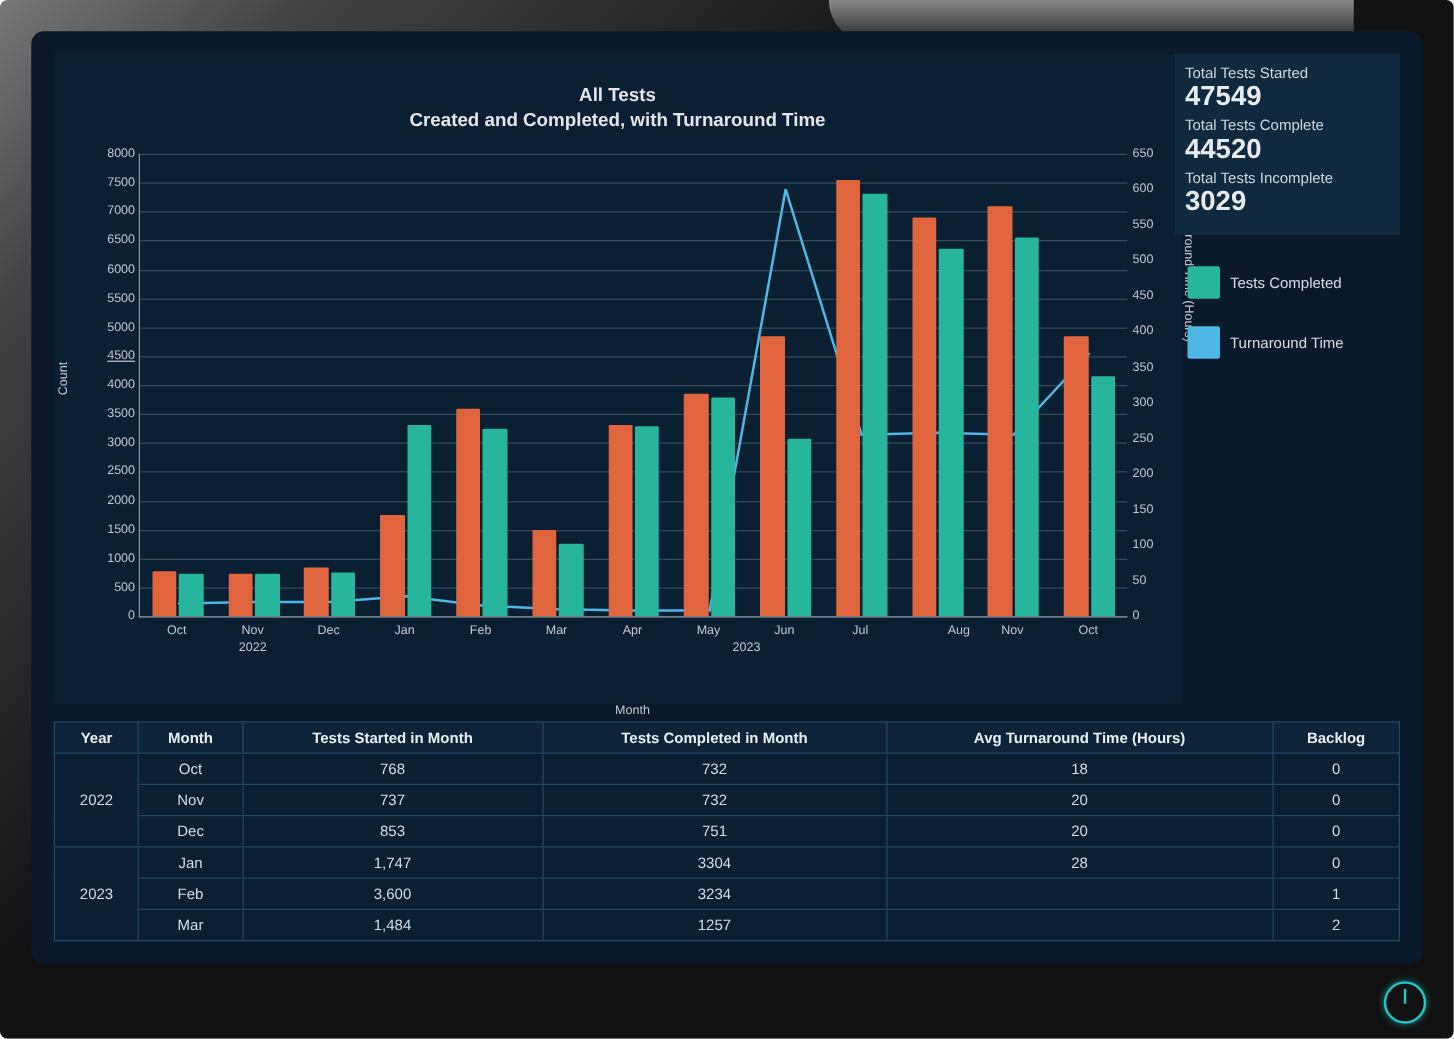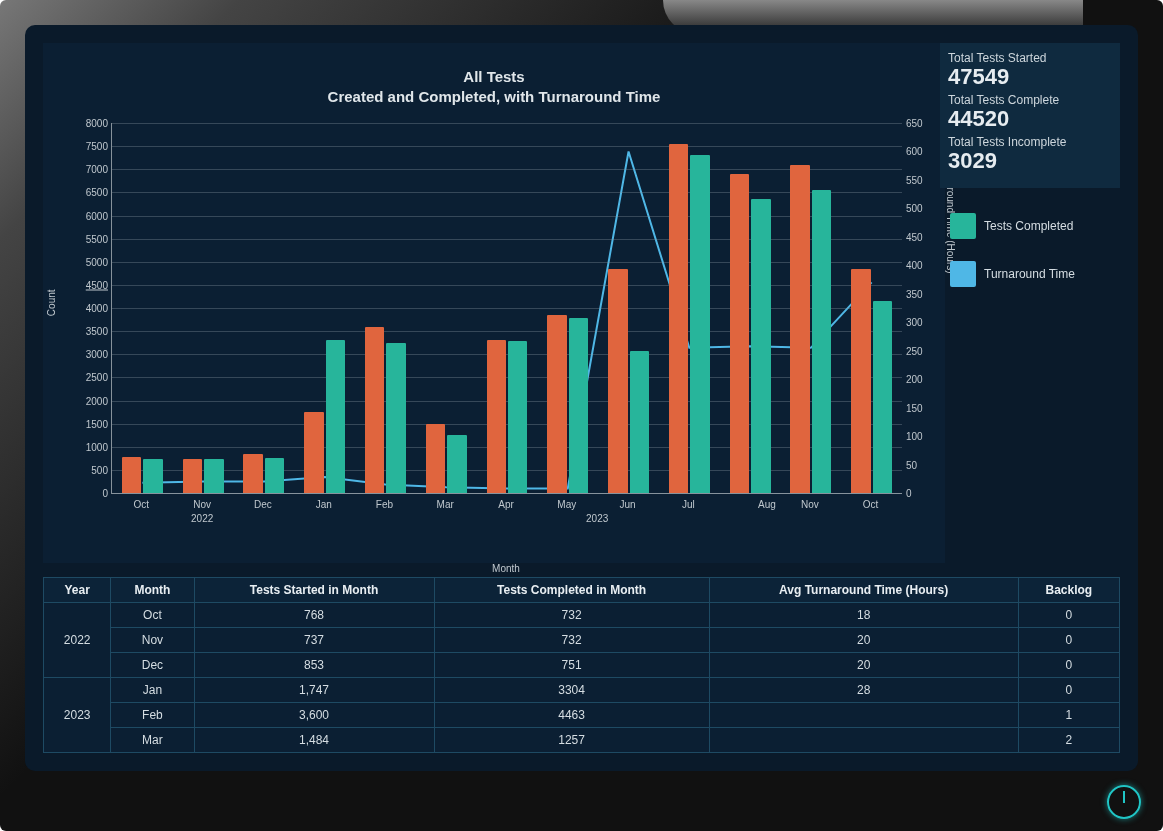--- a/index.html
+++ b/index.html
@@ -245,21 +245,21 @@
               <td rowspan="3" class="year-cell">2023</td>
               <td>Jan</td>
               <td>1,747</td>
               <td>3304</td>
               <td>28</td>
               <td>0</td>
             </tr>
             <tr>
               <td>Feb</td>
               <td>3,600</td>
-              <td>4463</td>
+              <td>3234</td>
               <td></td>
               <td>1</td>
             </tr>
             <tr>
               <td>Mar</td>
               <td>1,484</td>
               <td>1257</td>
               <td></td>
               <td>2</td>
             </tr>

